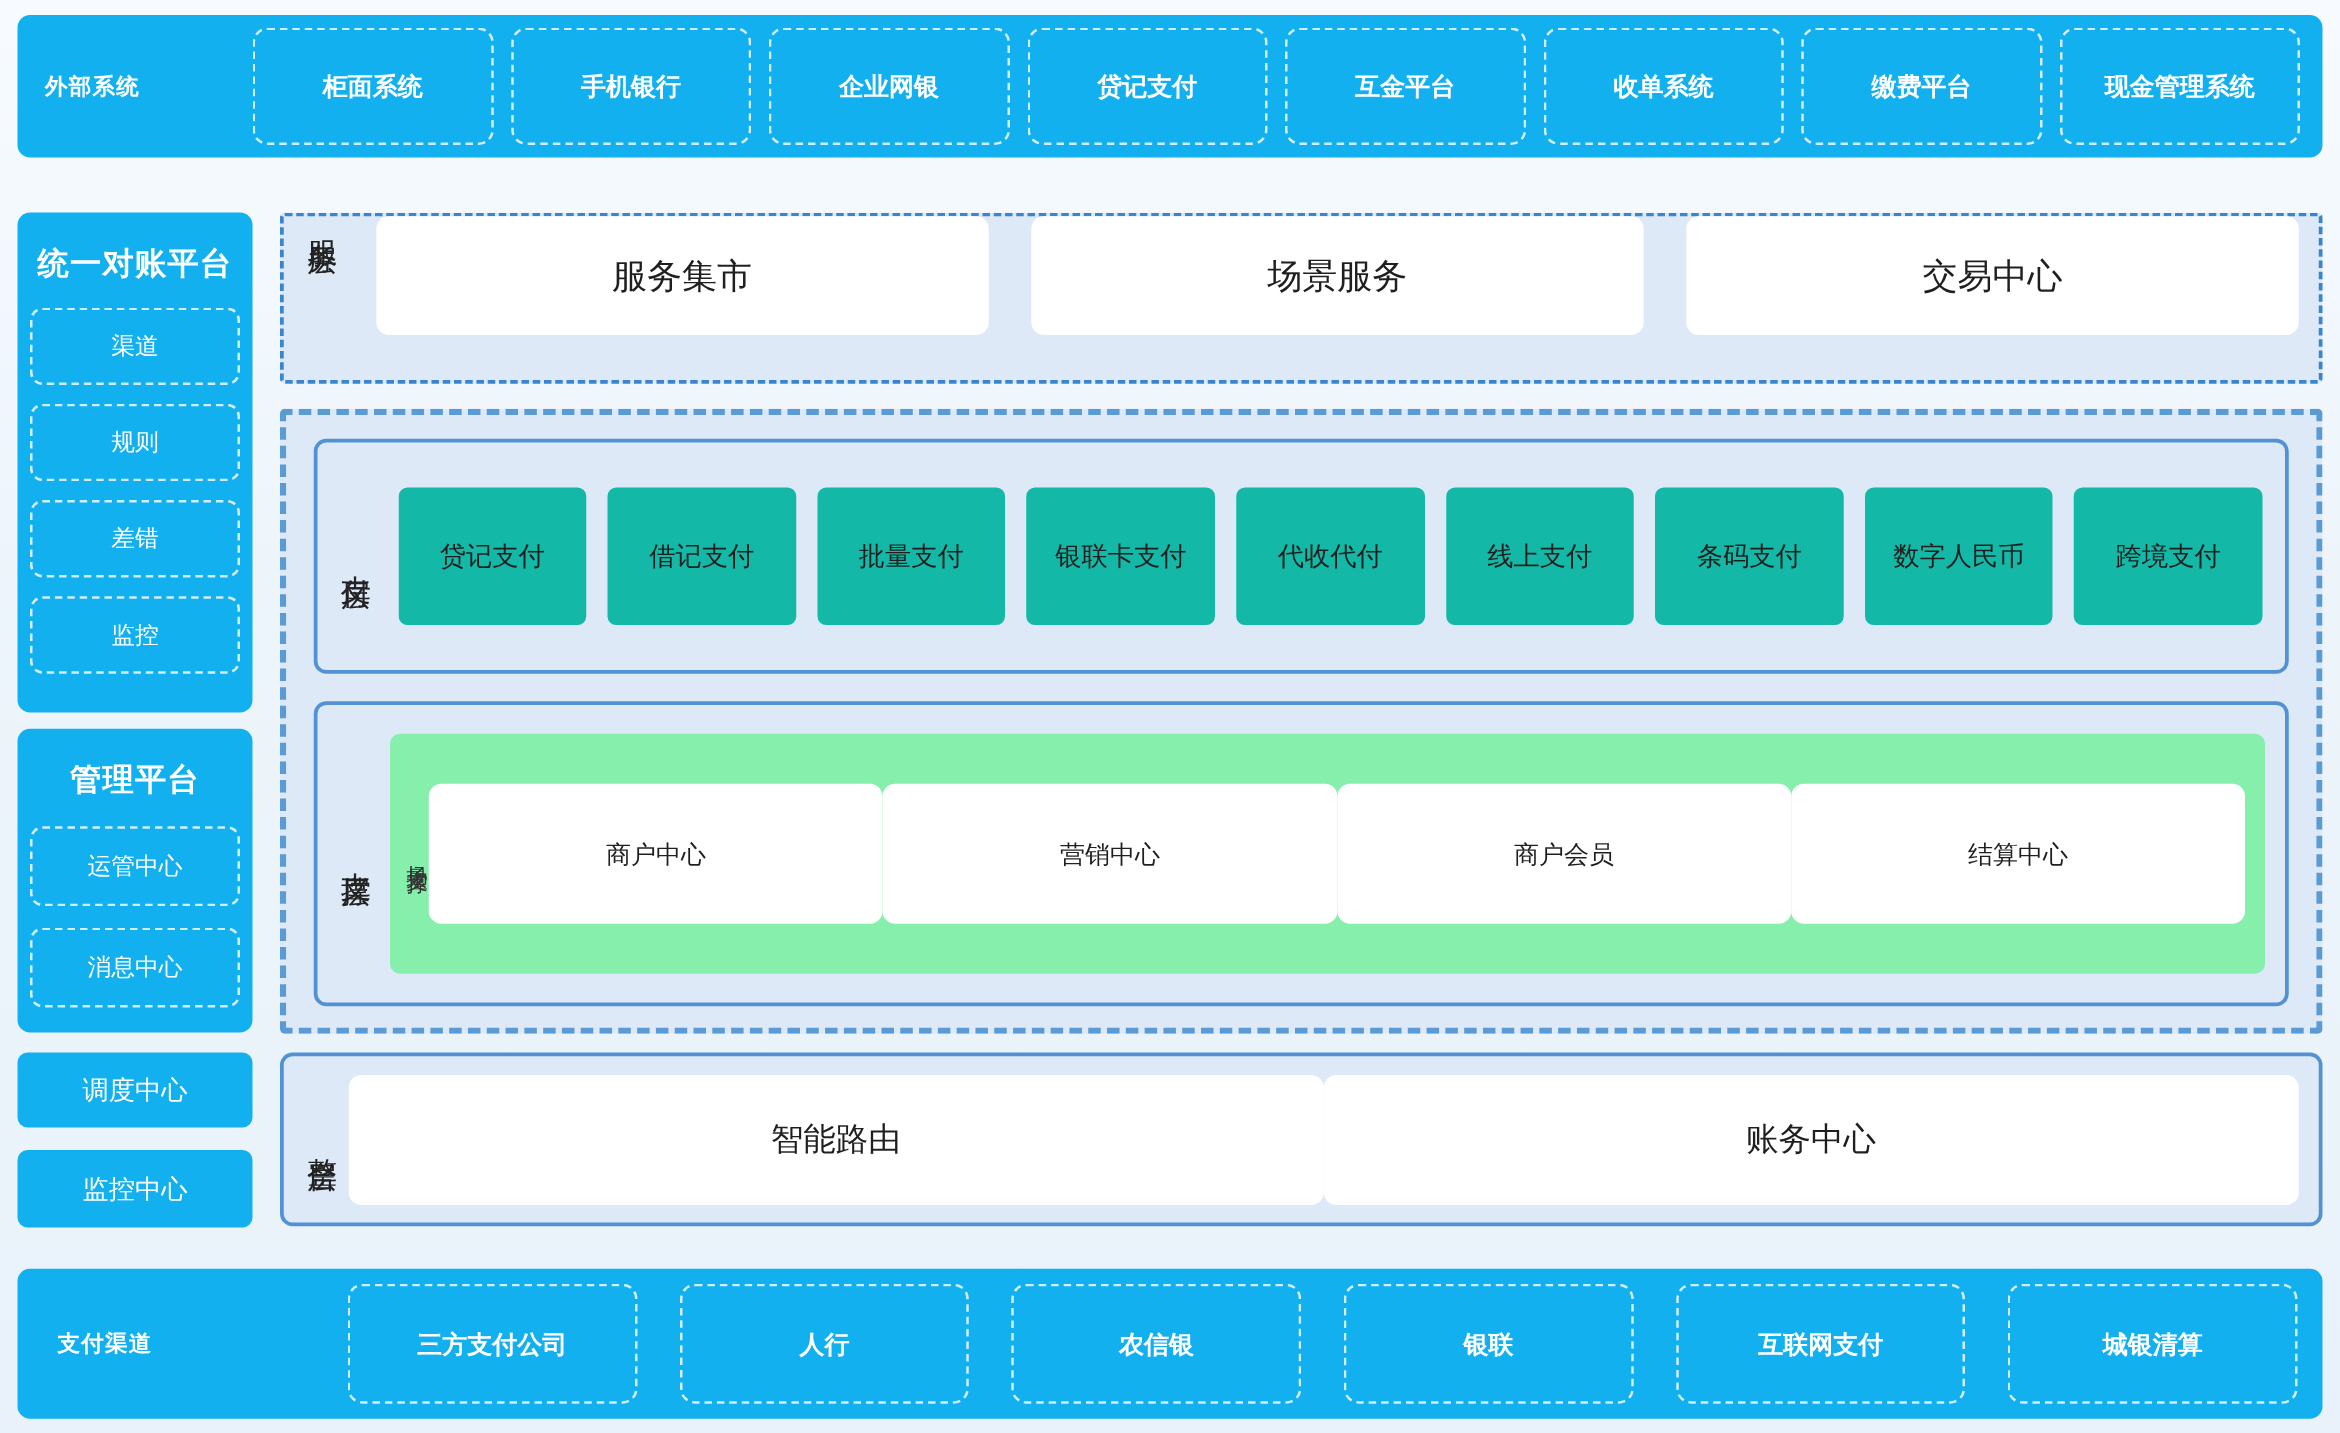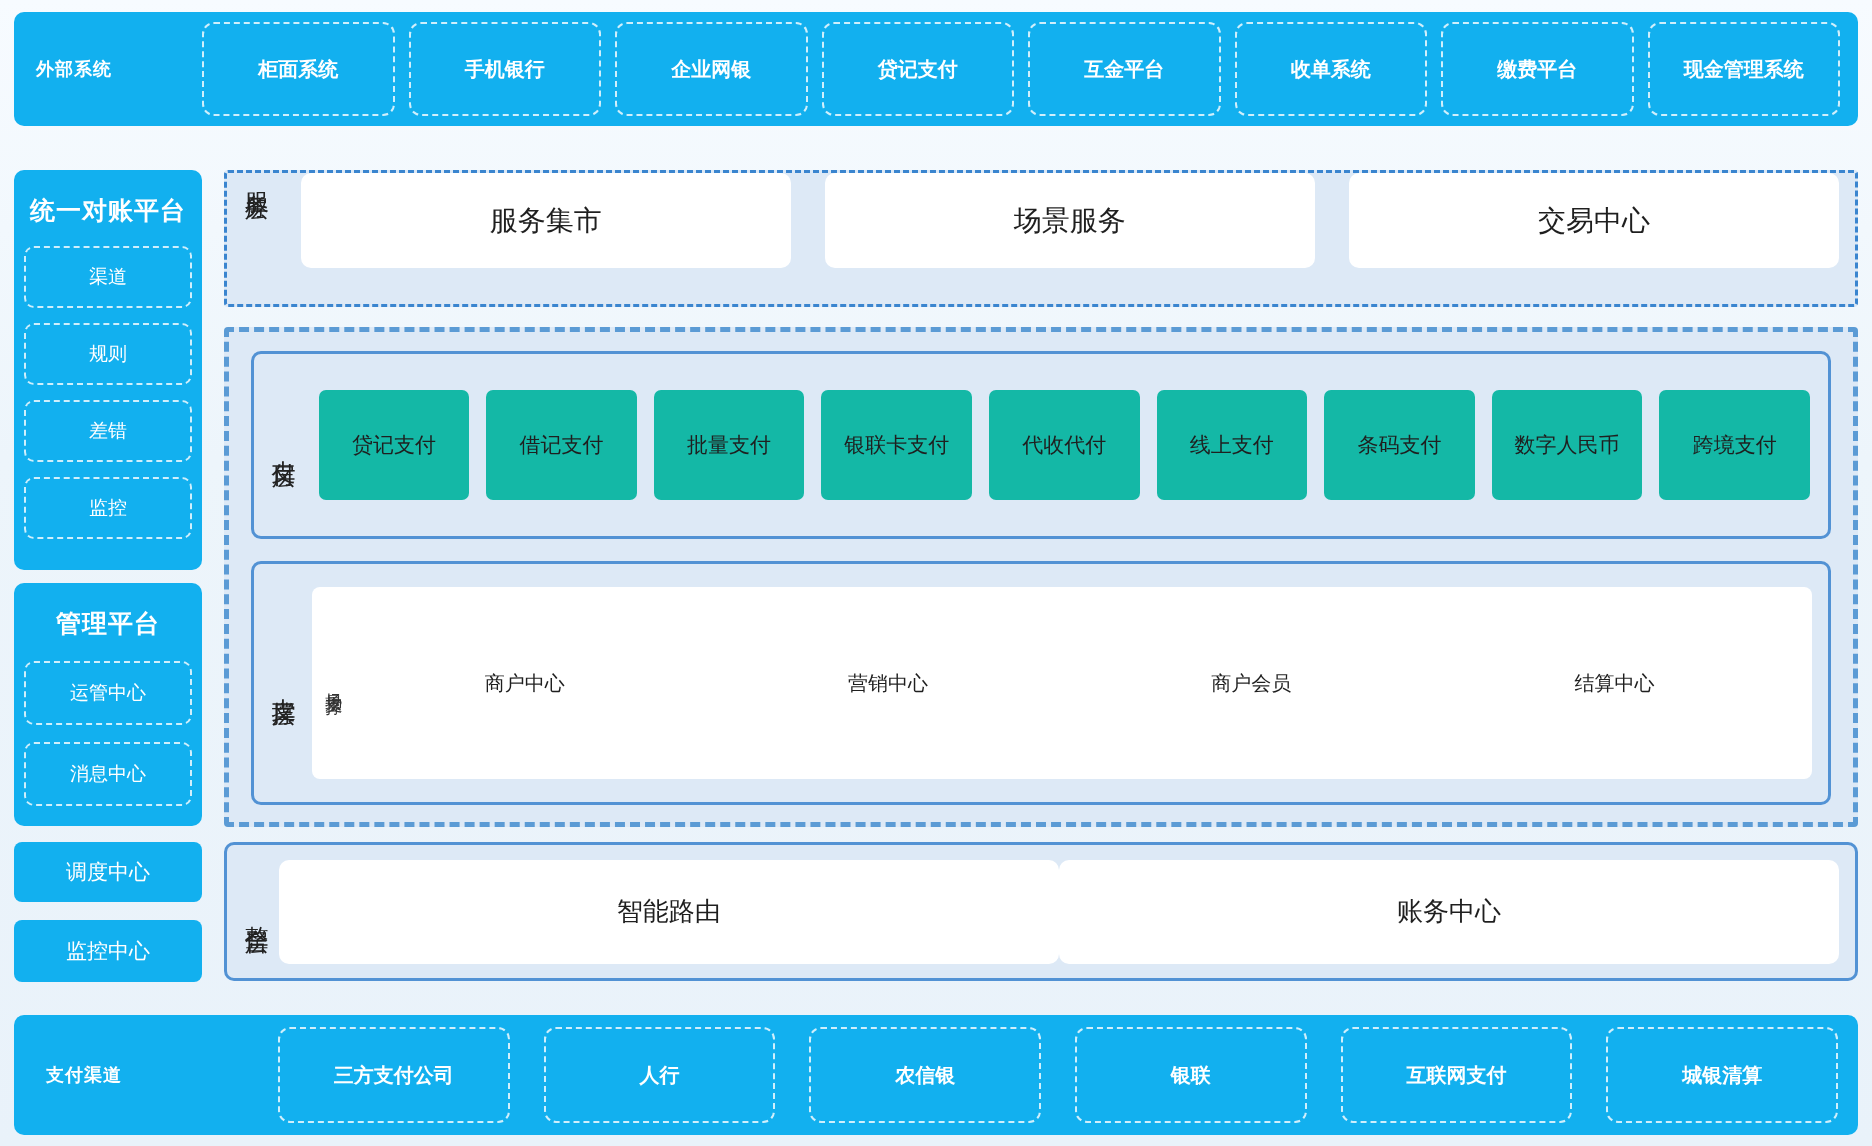--- a/index.html
+++ b/index.html
@@ -87,21 +87,21 @@
   .payment-layer { height:188px; display:flex; align-items:center; padding:0 18px 0 16px; gap:17px; }
   .tint-box {
     flex:1; height:110px; background:#14b8a6; border-radius:7px;
     display:flex; align-items:center; justify-content:center;
     font-size:21px; color:#1f1f1f; white-space:nowrap;
   }
   .payment-layer .v-label { margin-right:4px; }
 
   .support-layer { margin-top:22px; height:244px; display:flex; align-items:center; padding:0 16px; gap:14px; }
   .group {
-    flex:1; height:192px; background:#ffffff; border-radius:8px;
+    flex:1; height:192px; background:#86efac; border-radius:8px;
     display:flex; align-items:center; padding:0 16px 0 12px; 
   }
   .group .white-box { flex:1; height:112px; font-size:20px; }
 
   .integration-layer { margin-top:15px; height:139px; display:flex; align-items:center; padding:0 16px; }
   .integration-layer .white-box { flex:1; height:104px; font-size:26px; }
   .integration-layer .v-label { margin-right:8px; }
 </style>
 </head>
 <body>

